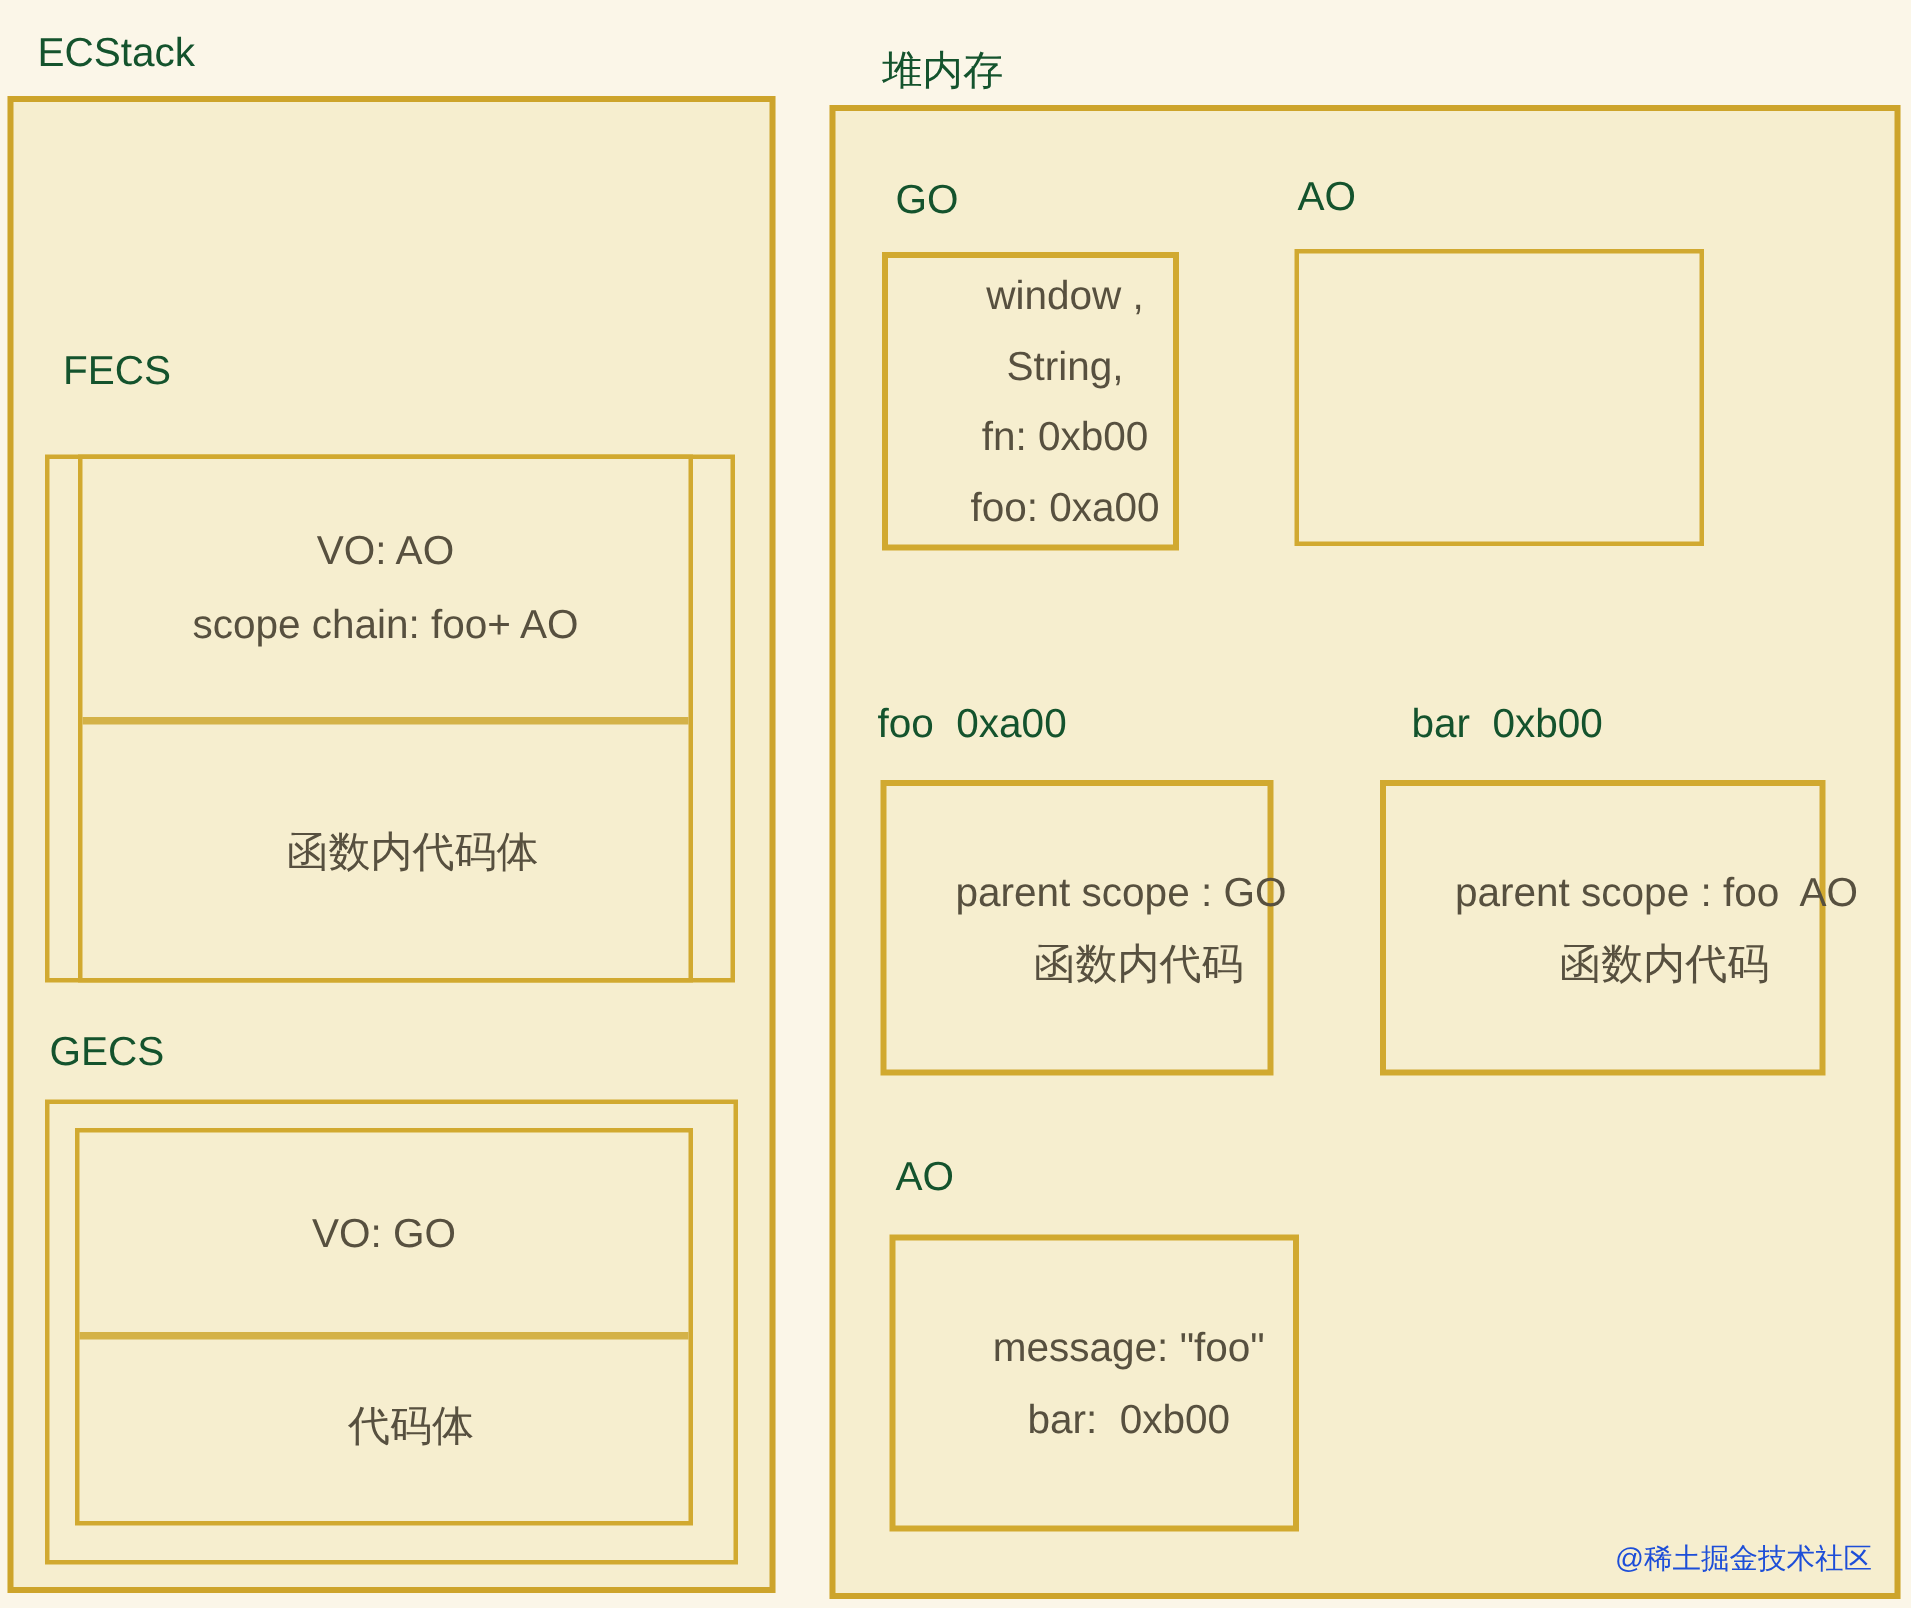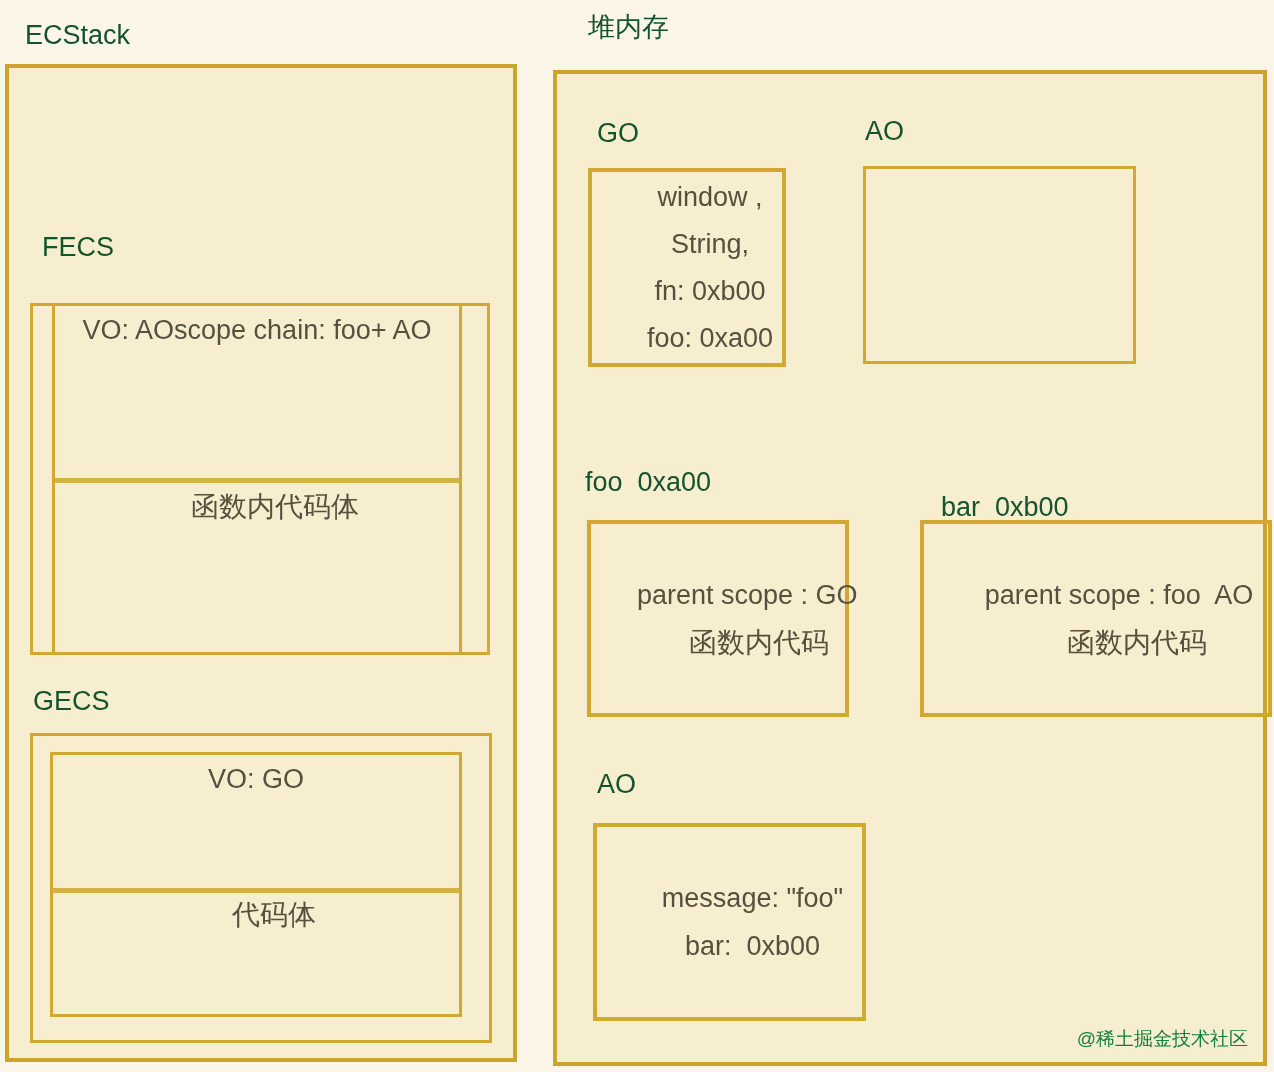--- a/index.html
+++ b/index.html
@@ -41,20 +41,21 @@
     flex-direction: column;
     justify-content: center;
     padding-left: 46px;
   }
   .frame-inner {
     display: flex;
     flex-direction: column;
   }
   .frame-cell {
     display: flex;
+    flex-direction: column;
     justify-content: center;
   }
   .divider {
     flex: 0 0 auto;
     height: 5px;
     background: #D4B248;
   }
   .line {
     font-size: 27px;
     line-height: 48px;
@@ -66,21 +67,21 @@
   }
   .cjk {
     font-size: 28px;
     margin-left: 36px;
   }
   .watermark {
     position: absolute;
     top: 1026px;
     right: 26px;
     font-size: 19px;
-    color: #15803d;
+    color: #1d4ed8;
     white-space: pre;
   }
 </style>
 </head>
 <body>
 
 <div id="canvas">
 
   <div class="lbl" style="left:25px; top:20px;">ECStack</div>
 
@@ -106,43 +107,43 @@
   <div class="box frame-inner" style="left:50px; top:752px; width:412px; height:265px;">
     <div class="frame-cell" style="flex:0 0 133px;">
       <div class="line">VO: GO</div>
     </div>
     <div class="divider"></div>
     <div class="frame-cell" style="flex:1 1 auto;font-family:Liberation Mono, monospace;">
       <div class="line cjk">代码体</div>
     </div>
   </div>
 
-  <div class="lbl" style="left:588px; top:12px;">堆内存</div>
+  <div class="lbl" style="left:588px; top:32px;">堆内存</div>
 
   <div class="box panel" style="left:553px; top:70px; width:714px; height:996px;"></div>
 
   <div class="lbl" style="left:597px; top:118px;">GO</div>
   <div class="box cell-box" style="left:588px; top:168px; width:198px; height:199px;">
     <div class="line" style="line-height:47px;">window ,</div>
     <div class="line" style="line-height:47px;">String,</div>
     <div class="line" style="line-height:47px;">fn: 0xb00</div>
     <div class="line" style="line-height:47px;">foo: 0xa00</div>
   </div>
 
   <div class="lbl" style="left:865px; top:116px;">AO</div>
   <div class="box" style="left:863px; top:166px; width:273px; height:198px;"></div>
 
   <div class="lbl" style="left:585px; top:467px;">foo  0xa00</div>
   <div class="box cell-box" style="left:587px; top:520px; width:262px; height:197px;">
     <div class="line">parent scope : GO</div>
     <div class="line cjk">函数内代码</div>
   </div>
 
-  <div class="lbl" style="left:941px; top:492px;text-align:center;">bar  0xb00</div>
-  <div class="box cell-box" style="left:920px; top:520px; width:352px; height:197px;">
+  <div class="lbl" style="left:941px; top:467px;text-align:center;">bar  0xb00</div>
+  <div class="box cell-box" style="left:920px; top:520px; width:297px; height:197px;">
     <div class="line">parent scope : foo  AO</div>
     <div class="line cjk">函数内代码</div>
   </div>
 
   <div class="lbl" style="left:597px; top:769px;">AO</div>
   <div class="box cell-box" style="left:593px; top:823px; width:273px; height:198px;">
     <div class="line">message: "foo"</div>
     <div class="line">bar:  0xb00</div>
   </div>
 

